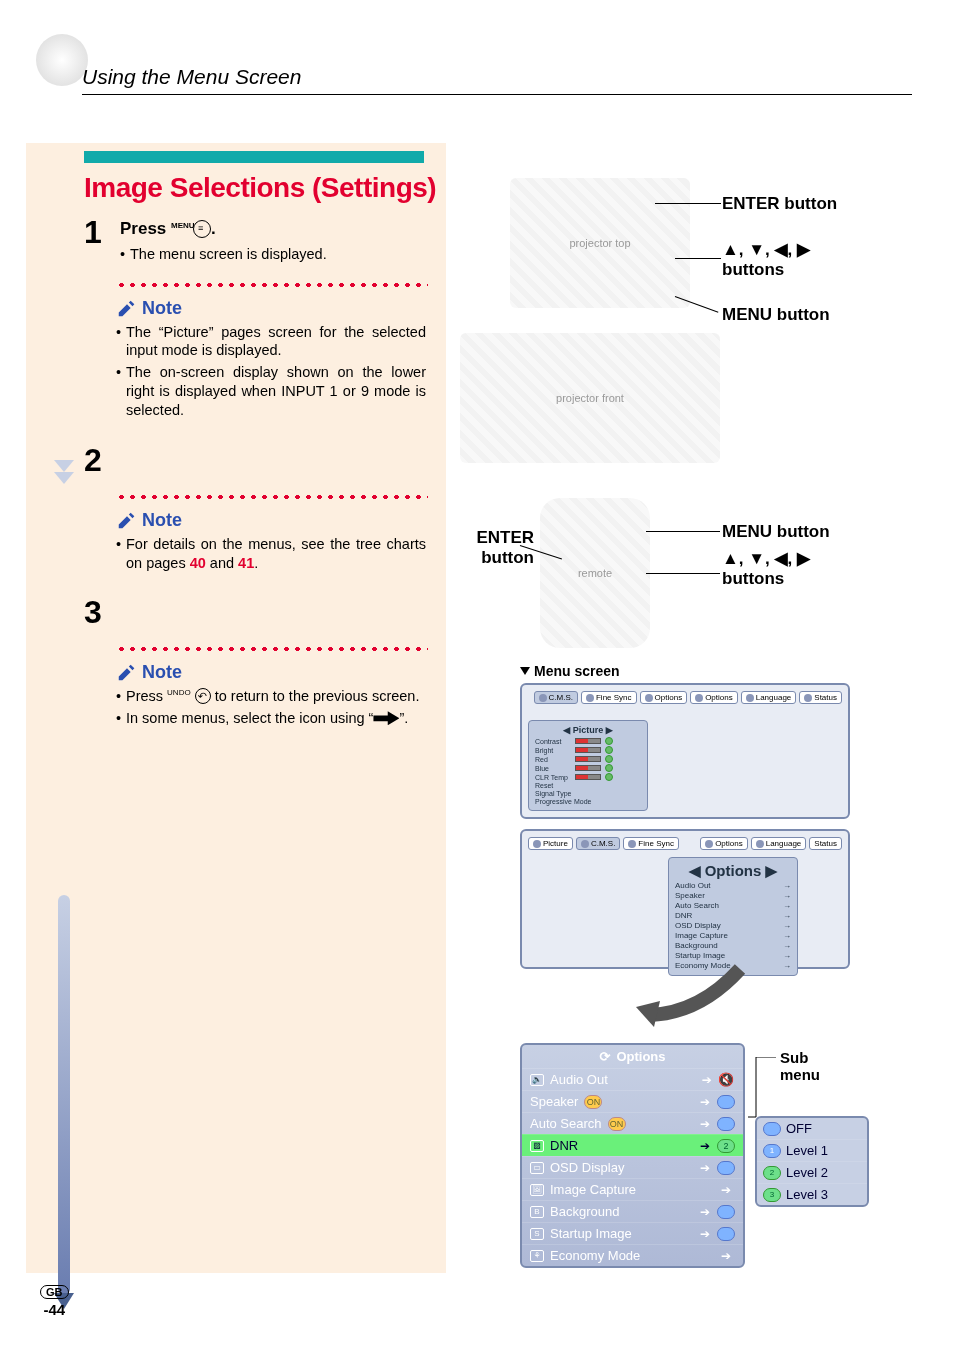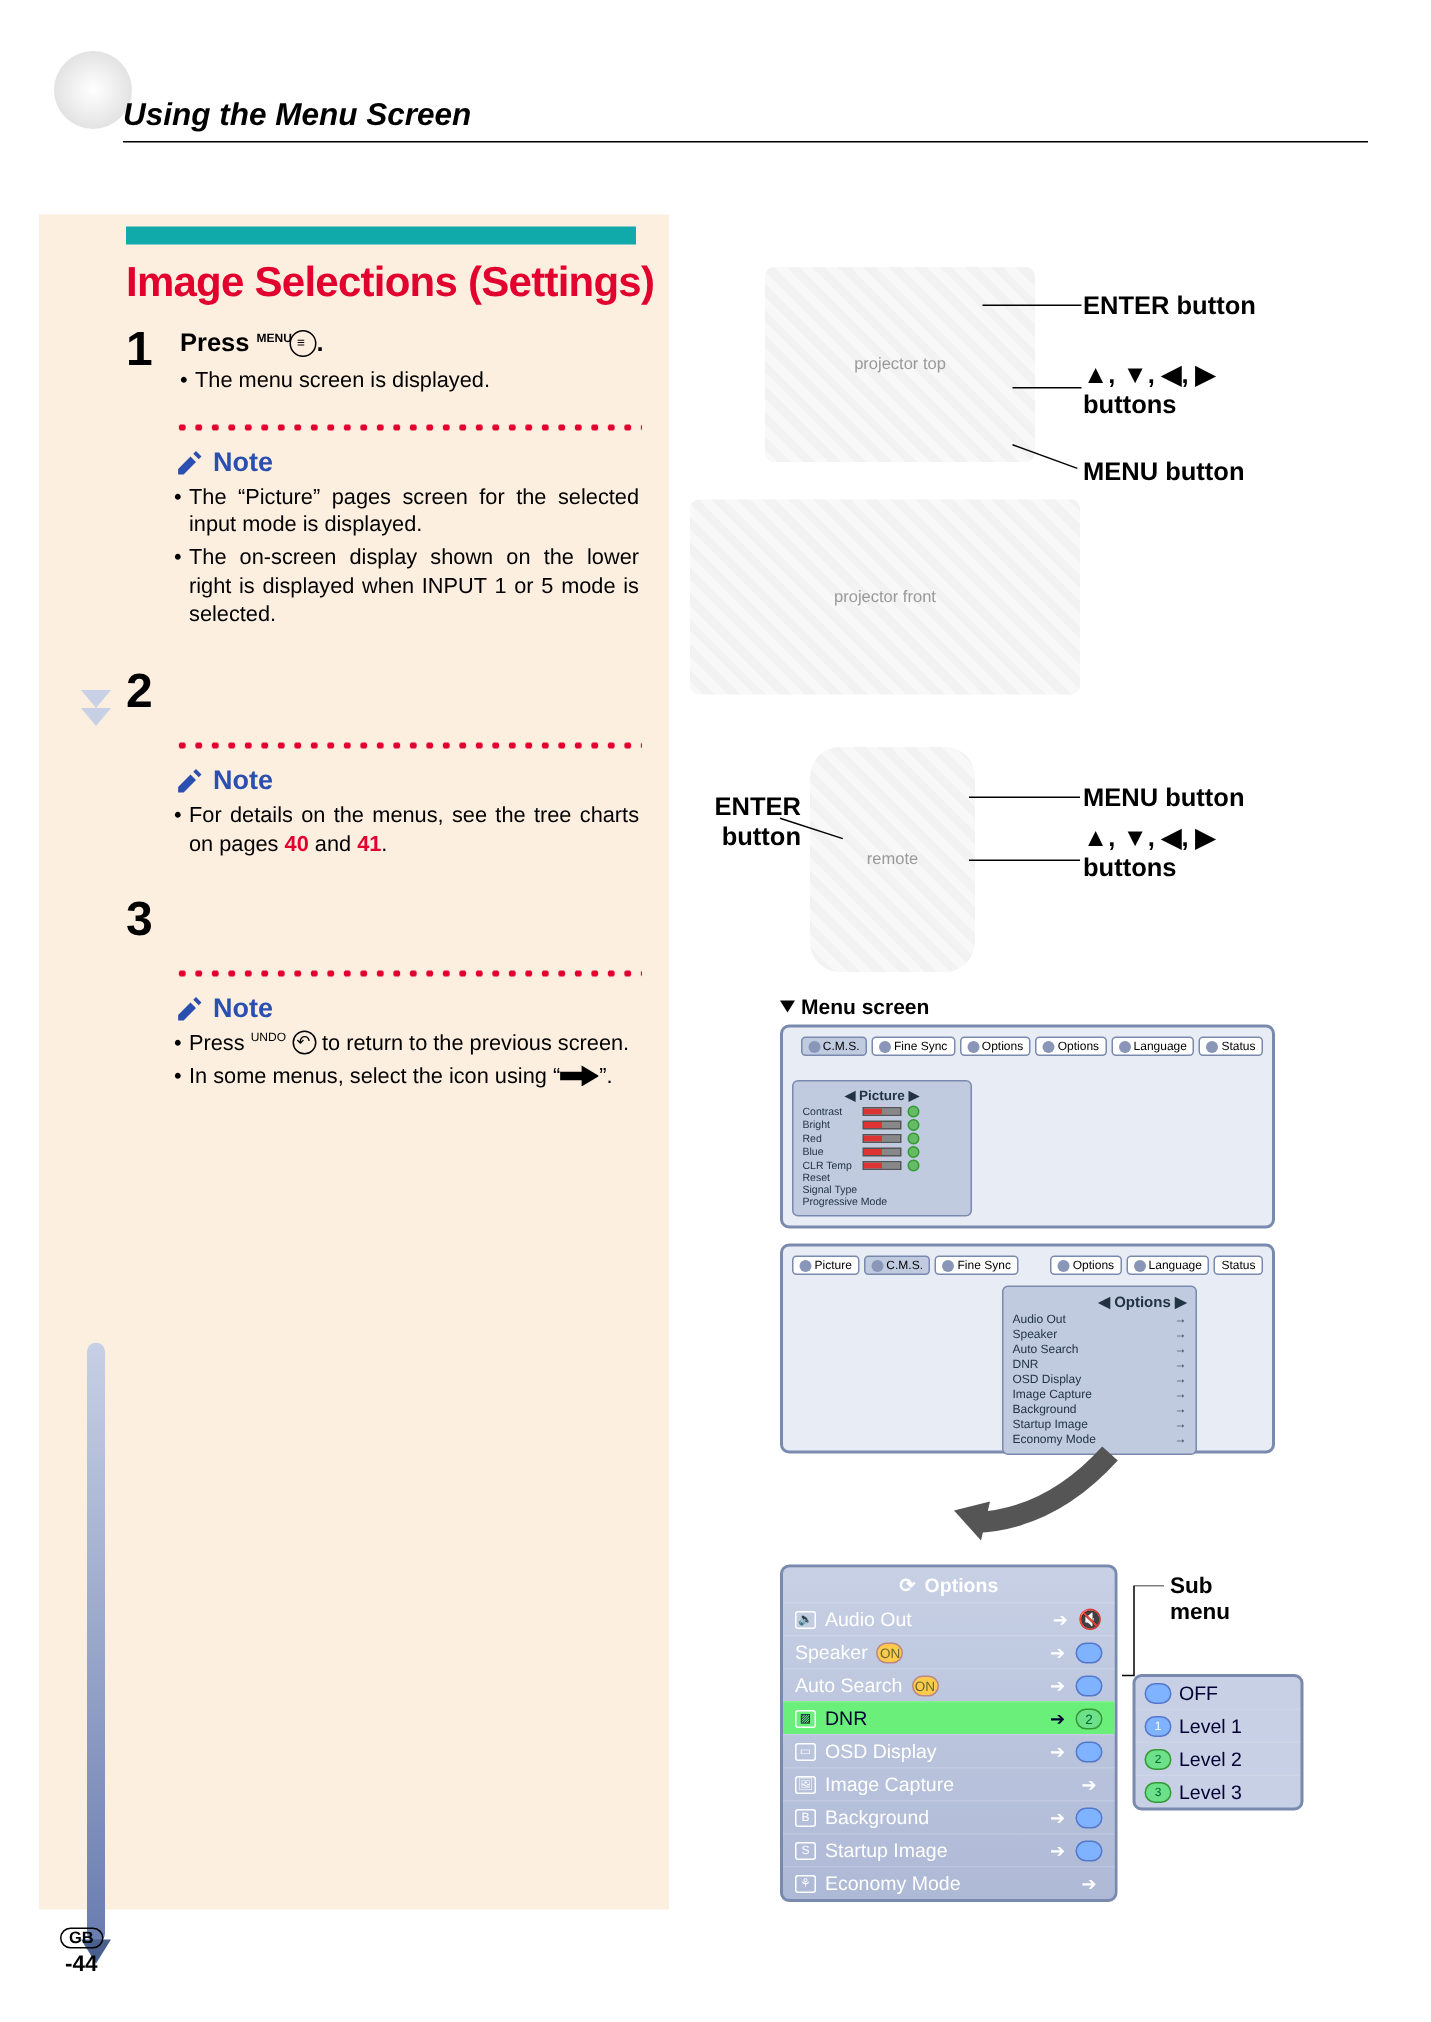--- a/index.html
+++ b/index.html
@@ -8,21 +8,21 @@
     height: 1348px;
     background: #fff;
     font-family: Arial, Helvetica, sans-serif;
     color: #000;
     position: relative;
   }
   .page-header {
     position: absolute;
     top: 65px;
     left: 82px;
-    font-weight: bold;
+    font-weight: normal;
     font-style: italic;
     font-size: 21px;
     border-bottom: 1px solid #000;
     width: 830px;
     padding-bottom: 5px;
   }
   .left-col {
     position: absolute;
     top: 143px;
     left: 26px;
@@ -267,21 +267,21 @@
   <div class="dots"></div>
   <div class="note-block">
     <div class="note-label">
       <svg viewBox="0 0 24 24">
           <path fill="#2a4fb0" d="M3 17l9-9 4 4-9 9H3v-4zm11-11l2-2 4 4-2 2-4-4z"></path>
         </svg>
       <span>Note</span>
     </div>
     <ul>
       <li>The “Picture” pages screen for the selected input mode is displayed.</li>
-      <li>The on-screen display shown on the lower right is displayed when INPUT 1 or 5 mode is selected.</li>
+      <li>The on-screen display shown on the lower right is displayed when INPUT 1 or 9 mode is selected.</li>
     </ul>
   </div>
 
   <svg class="arrow-chev" style="top:313px" width="28" height="36">
     <polygon points="4,4 24,4 14,16" fill="#c7d0e4"></polygon>
     <polygon points="4,16 24,16 14,28" fill="#c7d0e4"></polygon>
   </svg>
 
   <div class="step" style="margin-top:26px;">
     <div class="step-num">2</div>
@@ -414,21 +414,21 @@
           <div class="tab"><span class="tico"></span>Picture</div>
           <div class="tab active"><span class="tico"></span>C.M.S.</div>
           <div class="tab"><span class="tico"></span>Fine Sync</div>
         </div>
       <div style="position:absolute;right:6px;top:6px;display:flex;gap:3px">
         <div class="tab"><span class="tico"></span>Options</div>
         <div class="tab"><span class="tico"></span>Language</div>
         <div class="tab">Status</div>
       </div>
       <div class="panel-inner" style="width:130px;position:absolute;right:50px;top:26px;font-size:8px">
-        <div style="text-align:right;font-weight:bold;color:#234;font-size:10px">◀ <span class="tico"></span> <span>Options</span> ▶</div>
+        <div style="text-align:center;font-weight:bold;color:#234;font-size:15px">◀ <span class="tico"></span> <span>Options</span> ▶</div>
         <div id="optmini">
             <div class="row" style="justify-content: space-between;">
               <span style="color:#234">Audio Out</span>
               <span style="color:#234">→</span>
             </div>
             <div class="row" style="justify-content: space-between;">
               <span style="color:#234">Speaker</span>
               <span style="color:#234">→</span>
             </div>
             <div class="row" style="justify-content: space-between;">

